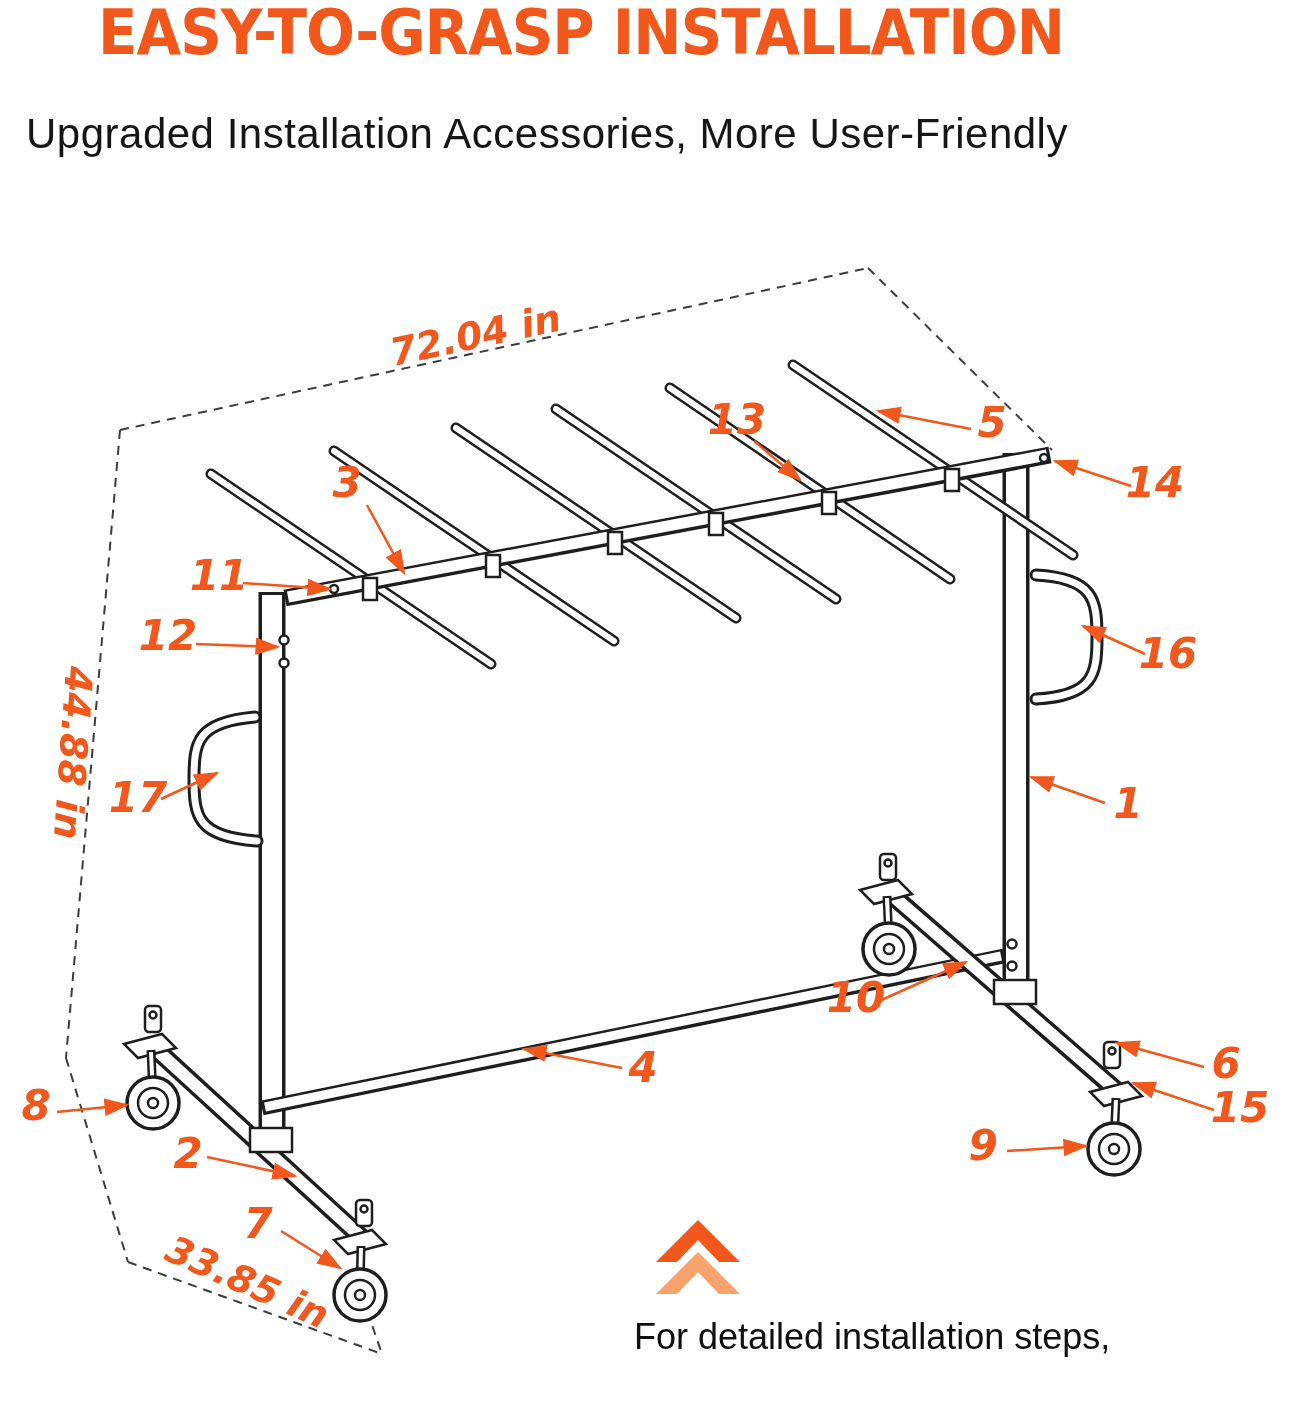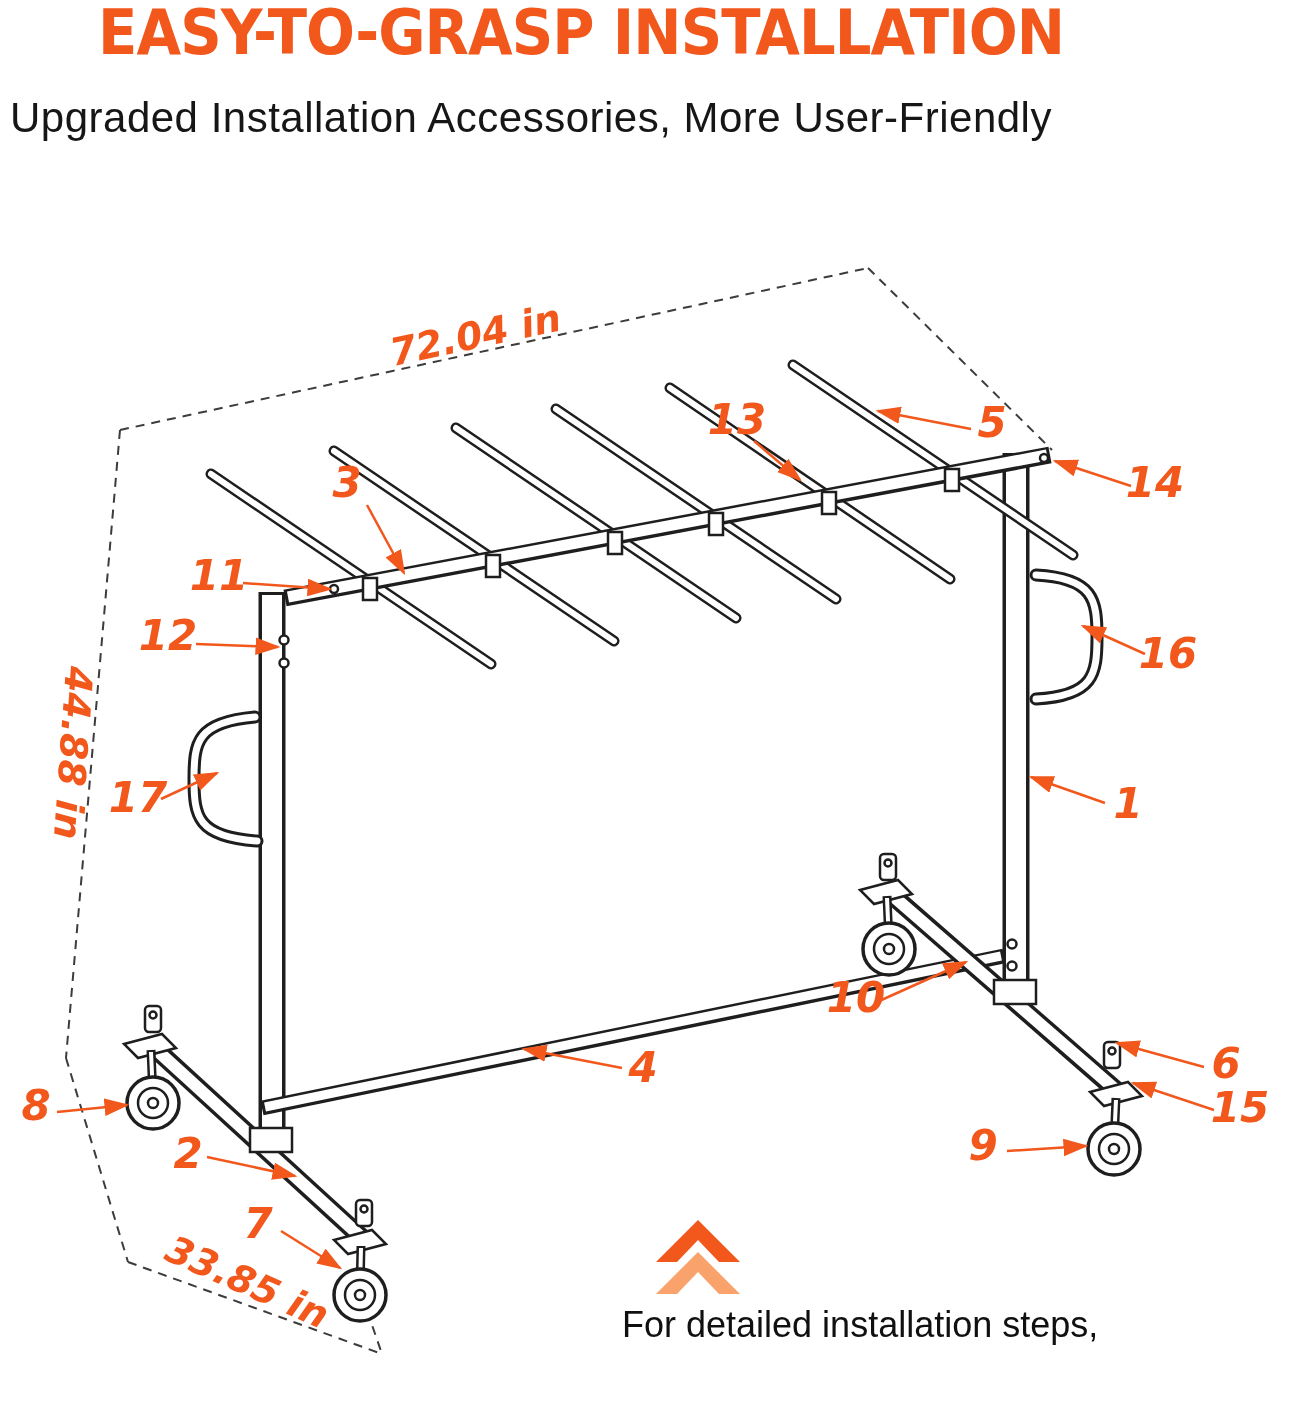--- a/index.html
+++ b/index.html
@@ -8,40 +8,40 @@
     font-family:"Liberation Sans", sans-serif; overflow:hidden;
   }
   .title {
     position:absolute; left:98px; top:-4px; margin:0;
     font-family:"DejaVu Sans", sans-serif;
     font-size:62px; font-weight:800; letter-spacing:-1px;
     color:#F2571C; white-space:nowrap;
     transform:scaleX(0.93); transform-origin:left top;
   }
   .subtitle {
-    position:absolute; left:10px; top:94px; margin:0;
+    position:absolute; left:10px; top:94px; margin:16px;
     font-size:42px; font-weight:400; color:#161616;
     letter-spacing:0.5px; white-space:nowrap;
   }
   .diagram { position:absolute; left:0; top:0; width:1292px; height:1424px; }
 
   .dashline { stroke:#3c3c3c; stroke-width:2; stroke-dasharray:9 7; fill:none; }
   .to { stroke:#1E1E1E; fill:none; }           
   .ti { stroke:#ffffff; fill:none; }           
   .rc { stroke-linecap:round; }
   .plate { fill:#ffffff; stroke:#1E1E1E; stroke-width:2.5; }
   .bolt  { fill:#ffffff; stroke:#1E1E1E; stroke-width:2.5; }
   .wheel { fill:#ffffff; stroke:#1E1E1E; stroke-width:3.5; }
   .wmid  { fill:none;    stroke:#1E1E1E; stroke-width:2.5; }
   .lead  { stroke:#F2571C; stroke-width:2.5; fill:none; marker-end:url(#arr); }
   .co  { font:italic 700 42px "DejaVu Sans", sans-serif; fill:#F2571C; }
   .dim { font:italic 700 38px "DejaVu Sans", sans-serif; fill:#F2571C; }
 
   .footer-note {
-    position:absolute; left:618px; top:1296px; margin:4px;
+    position:absolute; left:618px; top:1296px; margin:16px;
     font-size:36px; color:#101010; line-height:1.4; white-space:nowrap;
   }
   .chevron-wrap { position:absolute; left:648px; top:1206px; width:100px; height:100px; }
 </style>
 </head>
 <body>
 
 <div class="stage">
 
   <h1 class="title">EASY-TO-GRASP INSTALLATION</h1>

